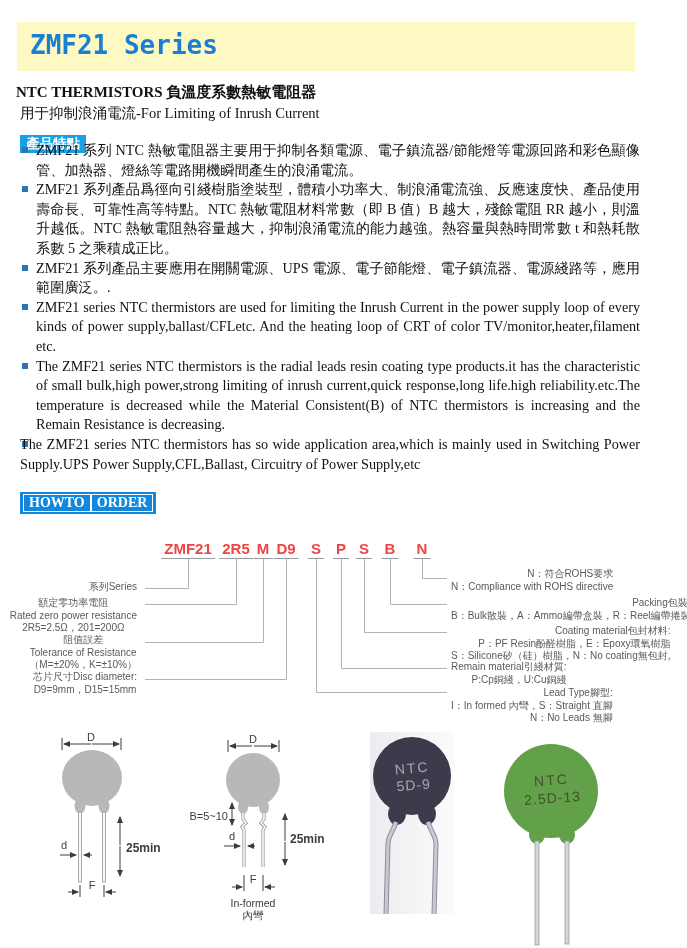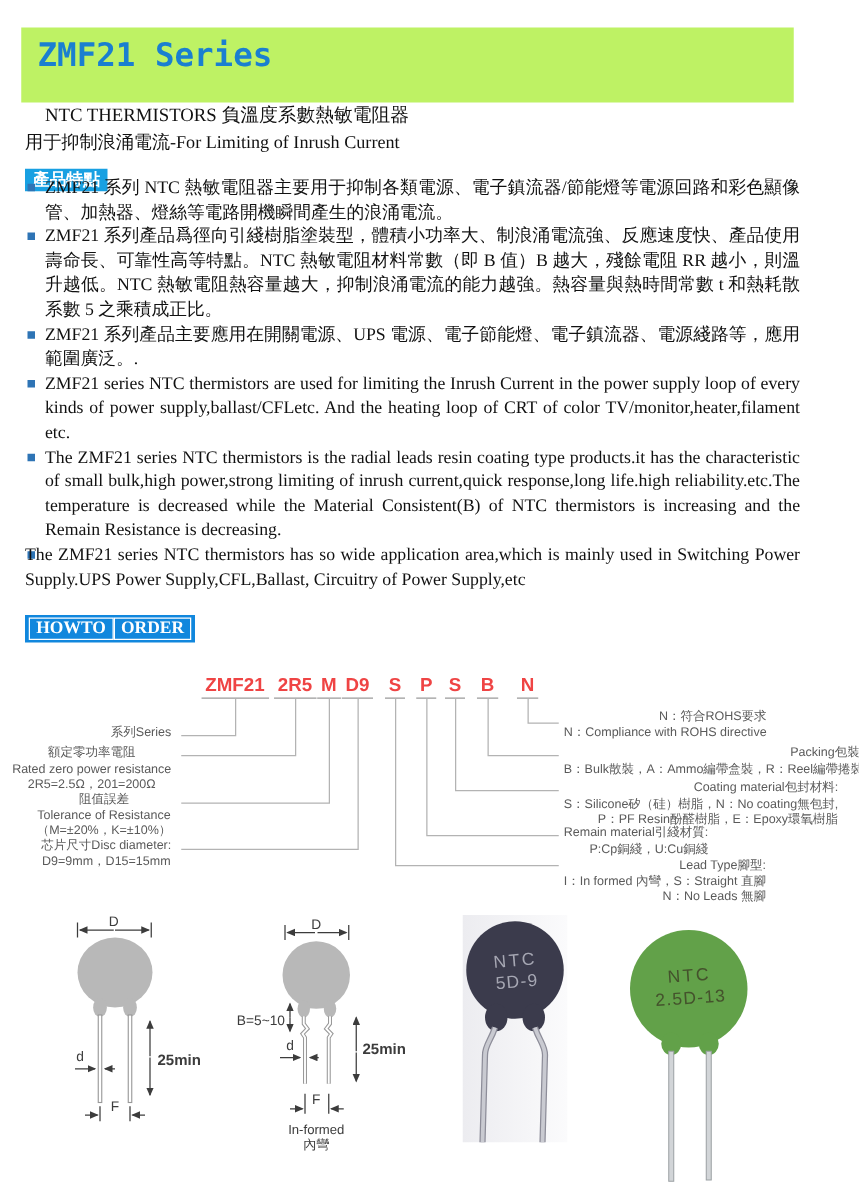--- a/index.html
+++ b/index.html
@@ -1,22 +1,22 @@
 <!DOCTYPE html>
 <html><head>
 <meta charset="utf-8">
 <style>
   html,body{margin:0;padding:0;background:#fff;}
   #page{position:relative;width:687px;height:948px;background:#ffffff;overflow:hidden;
         font-family:"Liberation Serif","DejaVu Serif",serif;color:#111;}
   
-  .banner{position:absolute;left:17px;top:22px;width:618px;height:60px;background:#bef264;}
+  .banner{position:absolute;left:17px;top:22px;width:618px;height:49px;background:#fef9c3;}
   .banner .t{position:absolute;left:13px;top:8px;font-family:"DejaVu Sans Mono",monospace;
              font-size:26px;font-weight:bold;color:#1a7fd0;letter-spacing:0px;}
-  .heading{position:absolute;left:36px;top:83px;font-size:15px;font-weight:normal;}
+  .heading{position:absolute;left:16px;top:83px;font-size:15px;font-weight:bold;}
   .subheading{position:absolute;left:20px;top:104px;font-size:14.5px;}
   .badge{position:absolute;background:#18a0e2;color:#fff;
          font-family:"Liberation Sans","DejaVu Sans",sans-serif;
          font-size:13.5px;font-weight:bold;padding:0 6px;}
   .badge.feat{left:20px;top:135px;}
   .badge.order{left:20px;top:492px;background:#1187dd;padding:2px 3px;
                font-family:"Liberation Serif","DejaVu Serif",serif;font-size:14px;}
   .badge.order .w{border:1px solid #fff;padding:0 5px;display:inline-block;}
   
   .features{position:absolute;left:20px;top:141px;width:620px;font-size:14.2px;
@@ -105,22 +105,22 @@
   <div class="lbl right" style="top:568px">
     <div>N：符合ROHS要求</div>
     <div>N：Compliance with ROHS directive</div>
   </div>
   <div class="lbl right" style="top:597px">
     <div>Packing包裝:</div>
     <div>B：Bulk散裝，A：Ammo編帶盒裝，R：Reel編帶捲裝</div>
   </div>
   <div class="lbl right" style="top:625px">
     <div>Coating material包封材料:</div>
+    <div>P：PF Resin酚醛樹脂，E：Epoxy環氧樹脂</div>
     <div>S：Silicone矽（硅）樹脂，N：No coating無包封,</div>
-    <div>P：PF Resin酚醛樹脂，E：Epoxy環氧樹脂</div>
   </div>
   <div class="lbl right" style="top:661px">
     <div>Remain material引綫材質:</div>
     <div>P:Cp銅綫，U:Cu銅綫</div>
   </div>
   <div class="lbl right" style="top:687px">
     <div>Lead Type腳型:</div>
     <div>I：In formed 內彎，S：Straight 直腳</div>
     <div>N：No Leads 無腳</div>
   </div>

